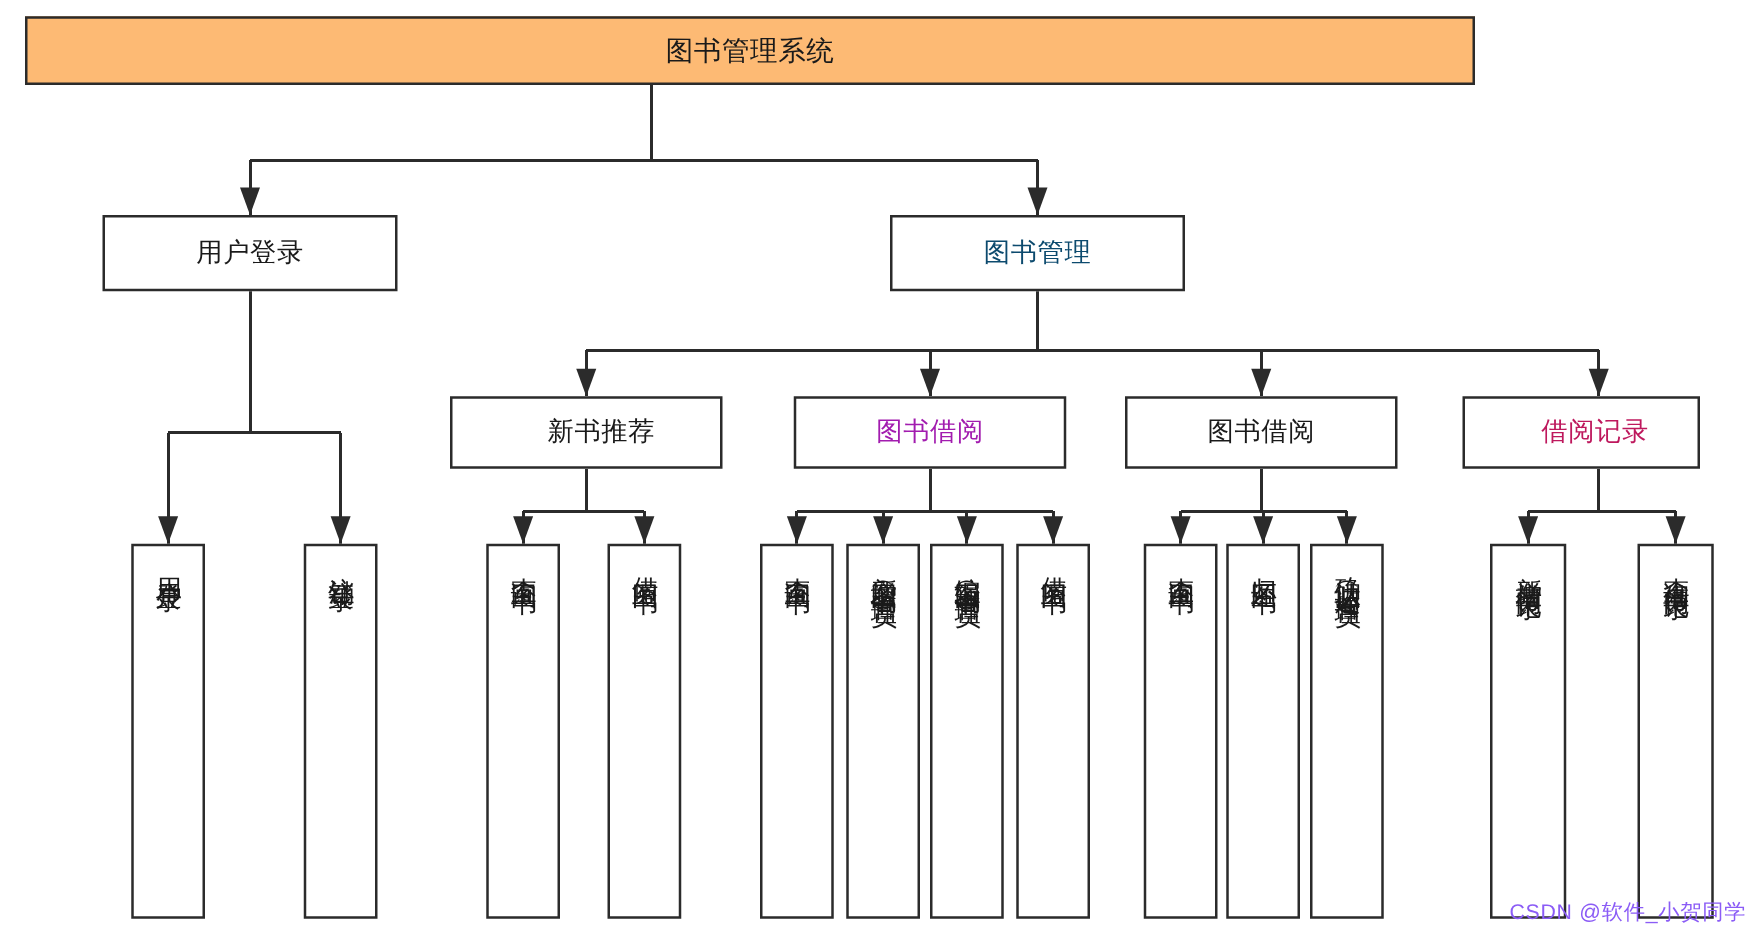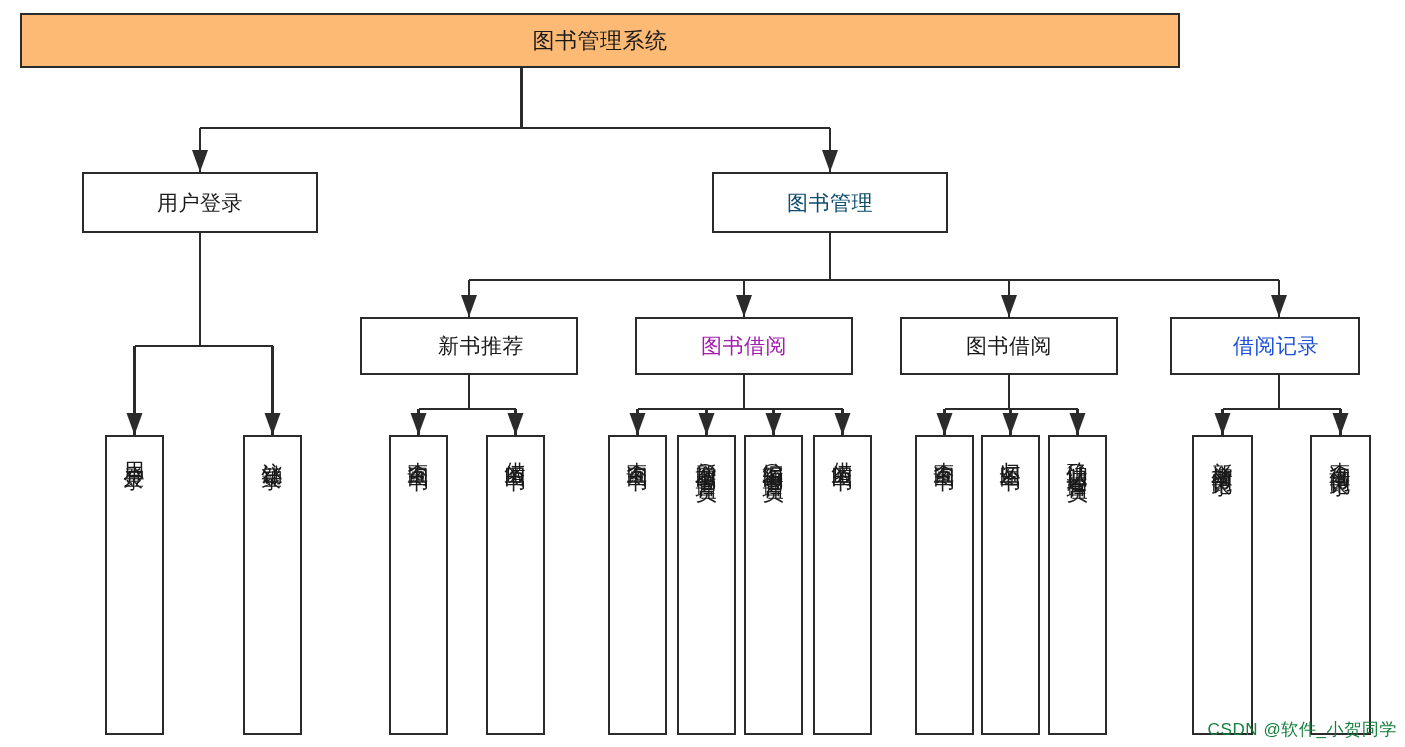--- a/index.html
+++ b/index.html
@@ -60,21 +60,21 @@
     font-size: 21px;
     line-height: 1.0;
     letter-spacing: 3px;
     white-space: nowrap;
   }
   .watermark {
     position: absolute;
     right: 8px;
     bottom: 6px;
     font-size: 17px;
-    color: #15803d;
+    color: #8b5cf6;
     letter-spacing: 0.6px;
     white-space: nowrap;
     z-index: 5;
     font-family: "Liberation Sans", "DejaVu Sans", sans-serif;
     margin-left: 24px;
   }
 </style>
 </head>
 <body>
 
@@ -145,21 +145,21 @@
       </div>
       <div class="node h" style="left: 360px; top: 317px; width: 218px; height: 58px; border-color: rgb(43, 43, 43); background: rgb(255, 255, 255); color: rgb(26, 26, 26); padding-left: 24px;">
         <span class="label">新书推荐</span>
       </div>
       <div class="node h" style="left: 635px; top: 317px; width: 218px; height: 58px; border-color: rgb(43, 43, 43); background: rgb(255, 255, 255); color: #a21caf;">
         <span class="label">图书借阅</span>
       </div>
       <div class="node h" style="left: 900px; top: 317px; width: 218px; height: 58px; border-color: rgb(43, 43, 43); background: rgb(255, 255, 255); color: rgb(26, 26, 26);">
         <span class="label">图书借阅</span>
       </div>
-      <div class="node h" style="left: 1170px; top: 317px; width: 190px; height: 58px; border-color: rgb(43, 43, 43); background: rgb(255, 255, 255); color: #1d4ed8; padding-left: 22px;">
+      <div class="node h" style="left: 1170px; top: 317px; width: 190px; height: 58px; border-color: rgb(43, 43, 43); background: rgb(255, 255, 255); color: #be185d; padding-left: 22px;">
         <span class="label">借阅记录</span>
       </div>
       <div class="node v" style="left: 105px; top: 435px; width: 59px; height: 300px; border-color: rgb(43, 43, 43); background: rgb(255, 255, 255); color: rgb(26, 26, 26);">
         <span class="label">用户登录</span>
       </div>
       <div class="node v" style="left: 243px; top: 435px; width: 59px; height: 300px; border-color: rgb(43, 43, 43); background: rgb(255, 255, 255); color: rgb(26, 26, 26);">
         <span class="label">注销登录</span>
       </div>
       <div class="node v" style="left: 389px; top: 435px; width: 59px; height: 300px; border-color: rgb(43, 43, 43); background: rgb(255, 255, 255); color: rgb(26, 26, 26);">
         <span class="label">查询图书</span>

